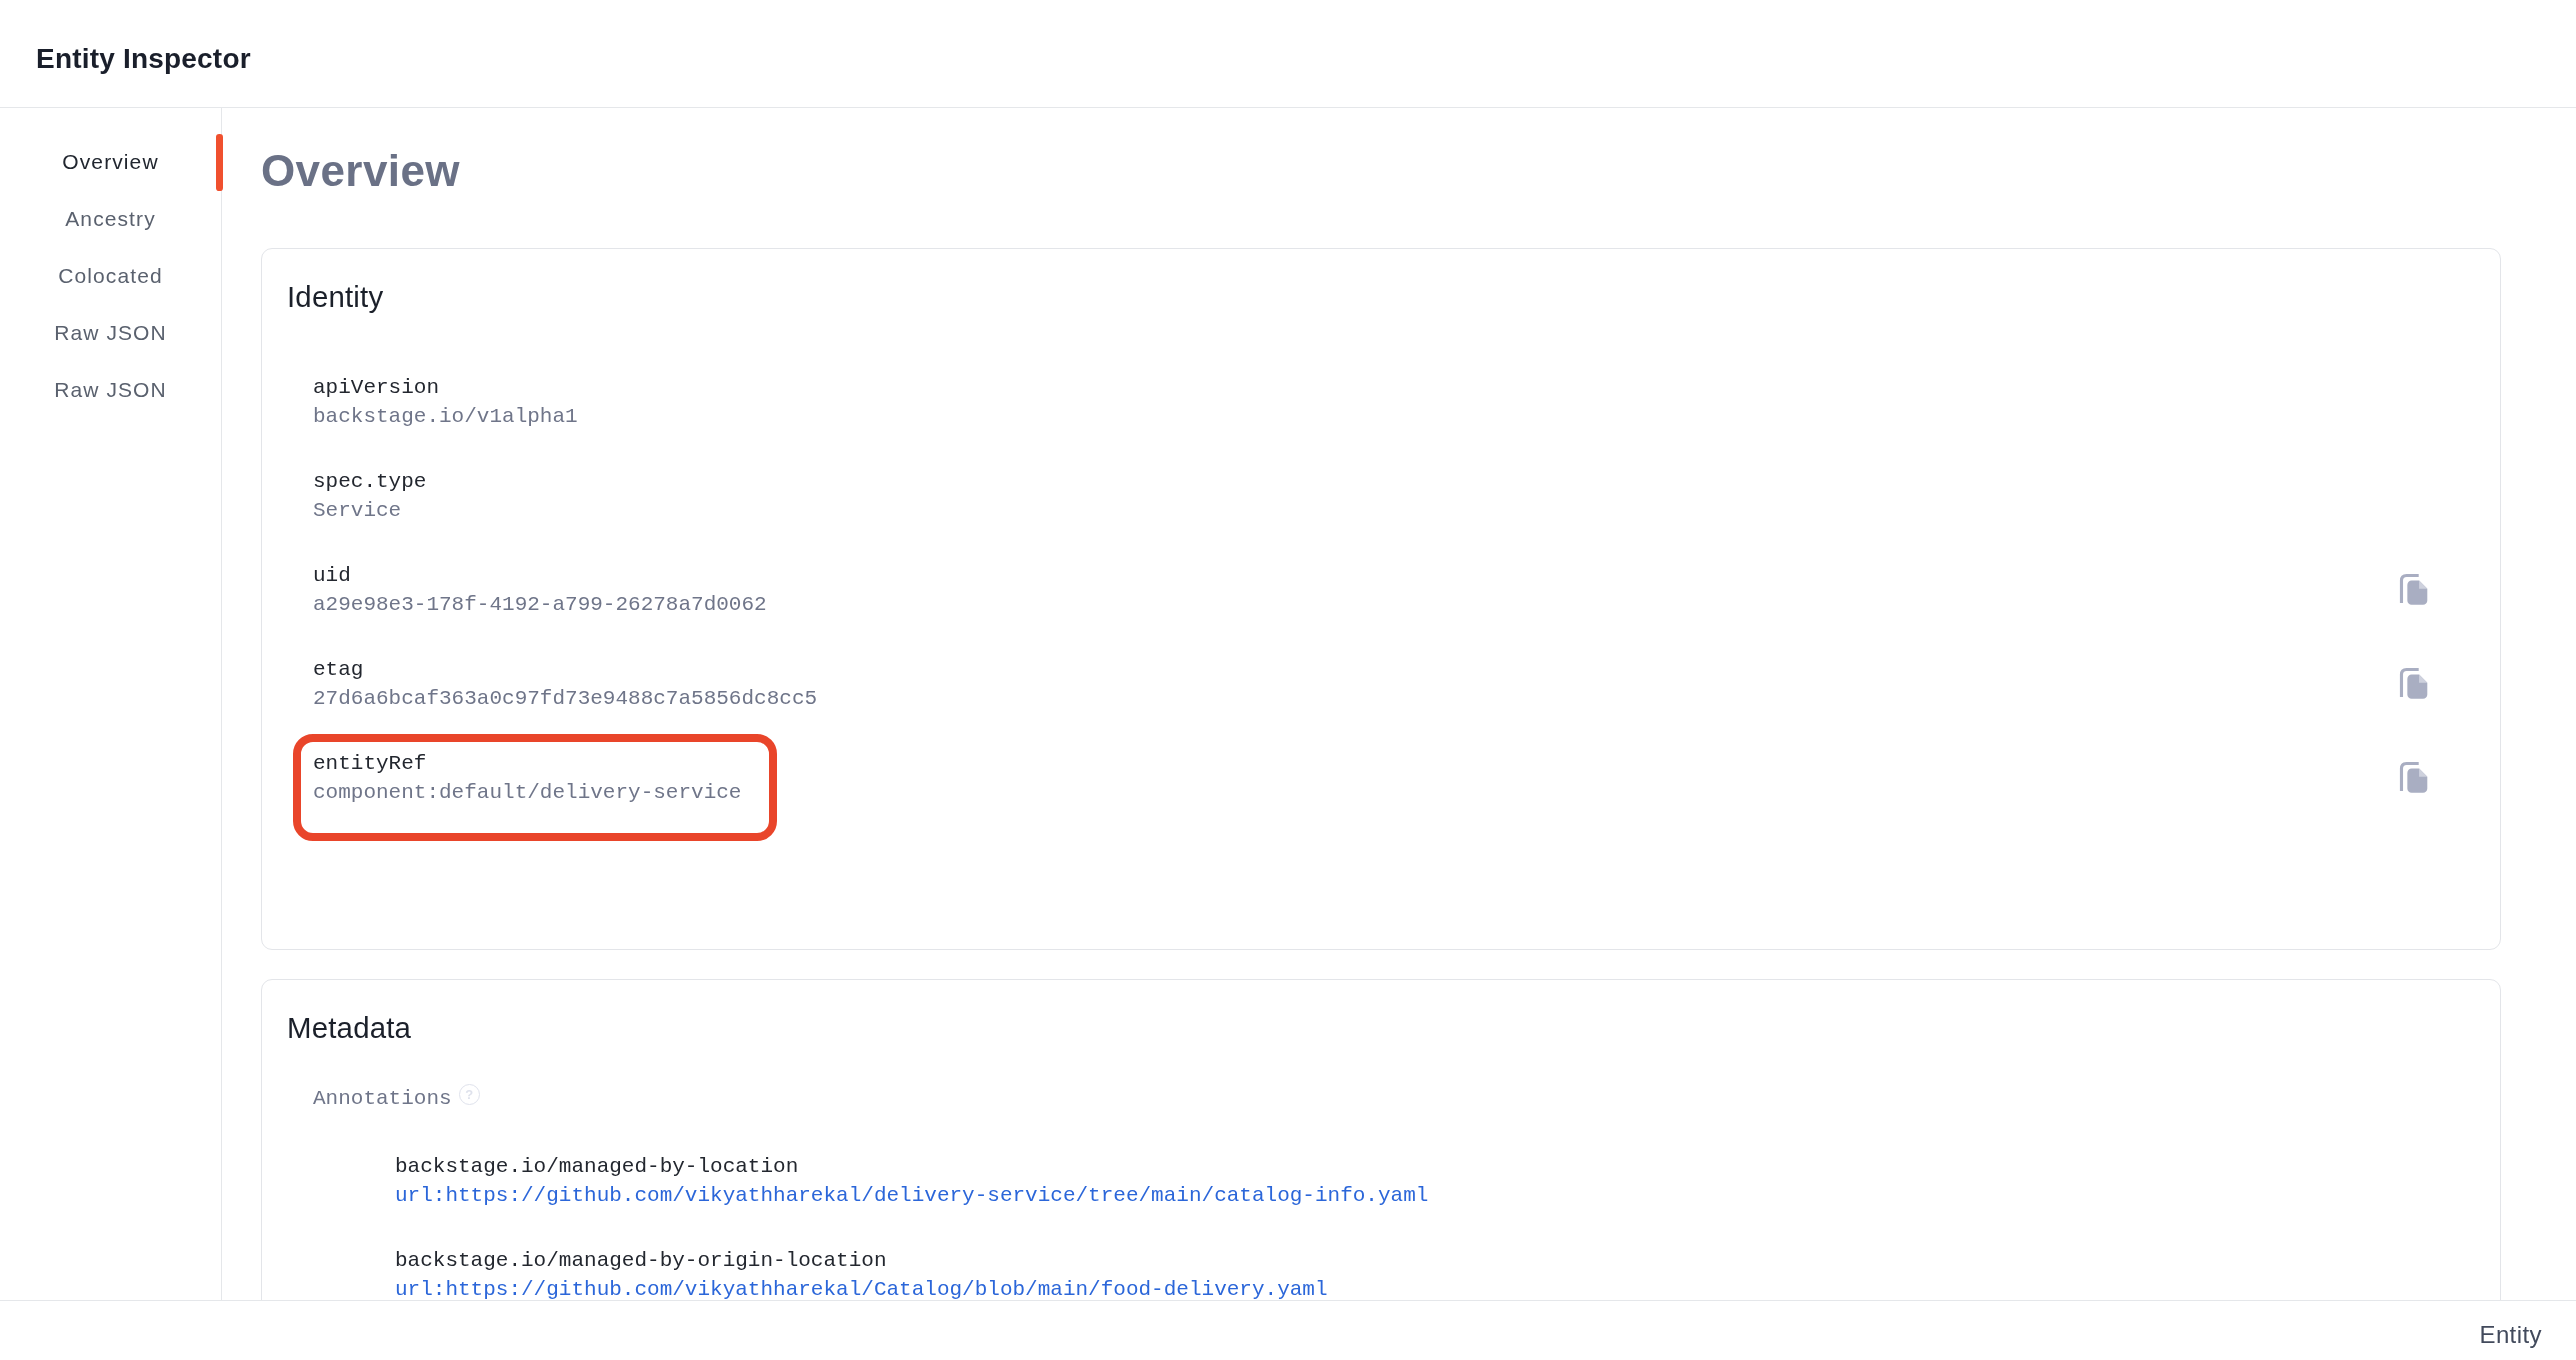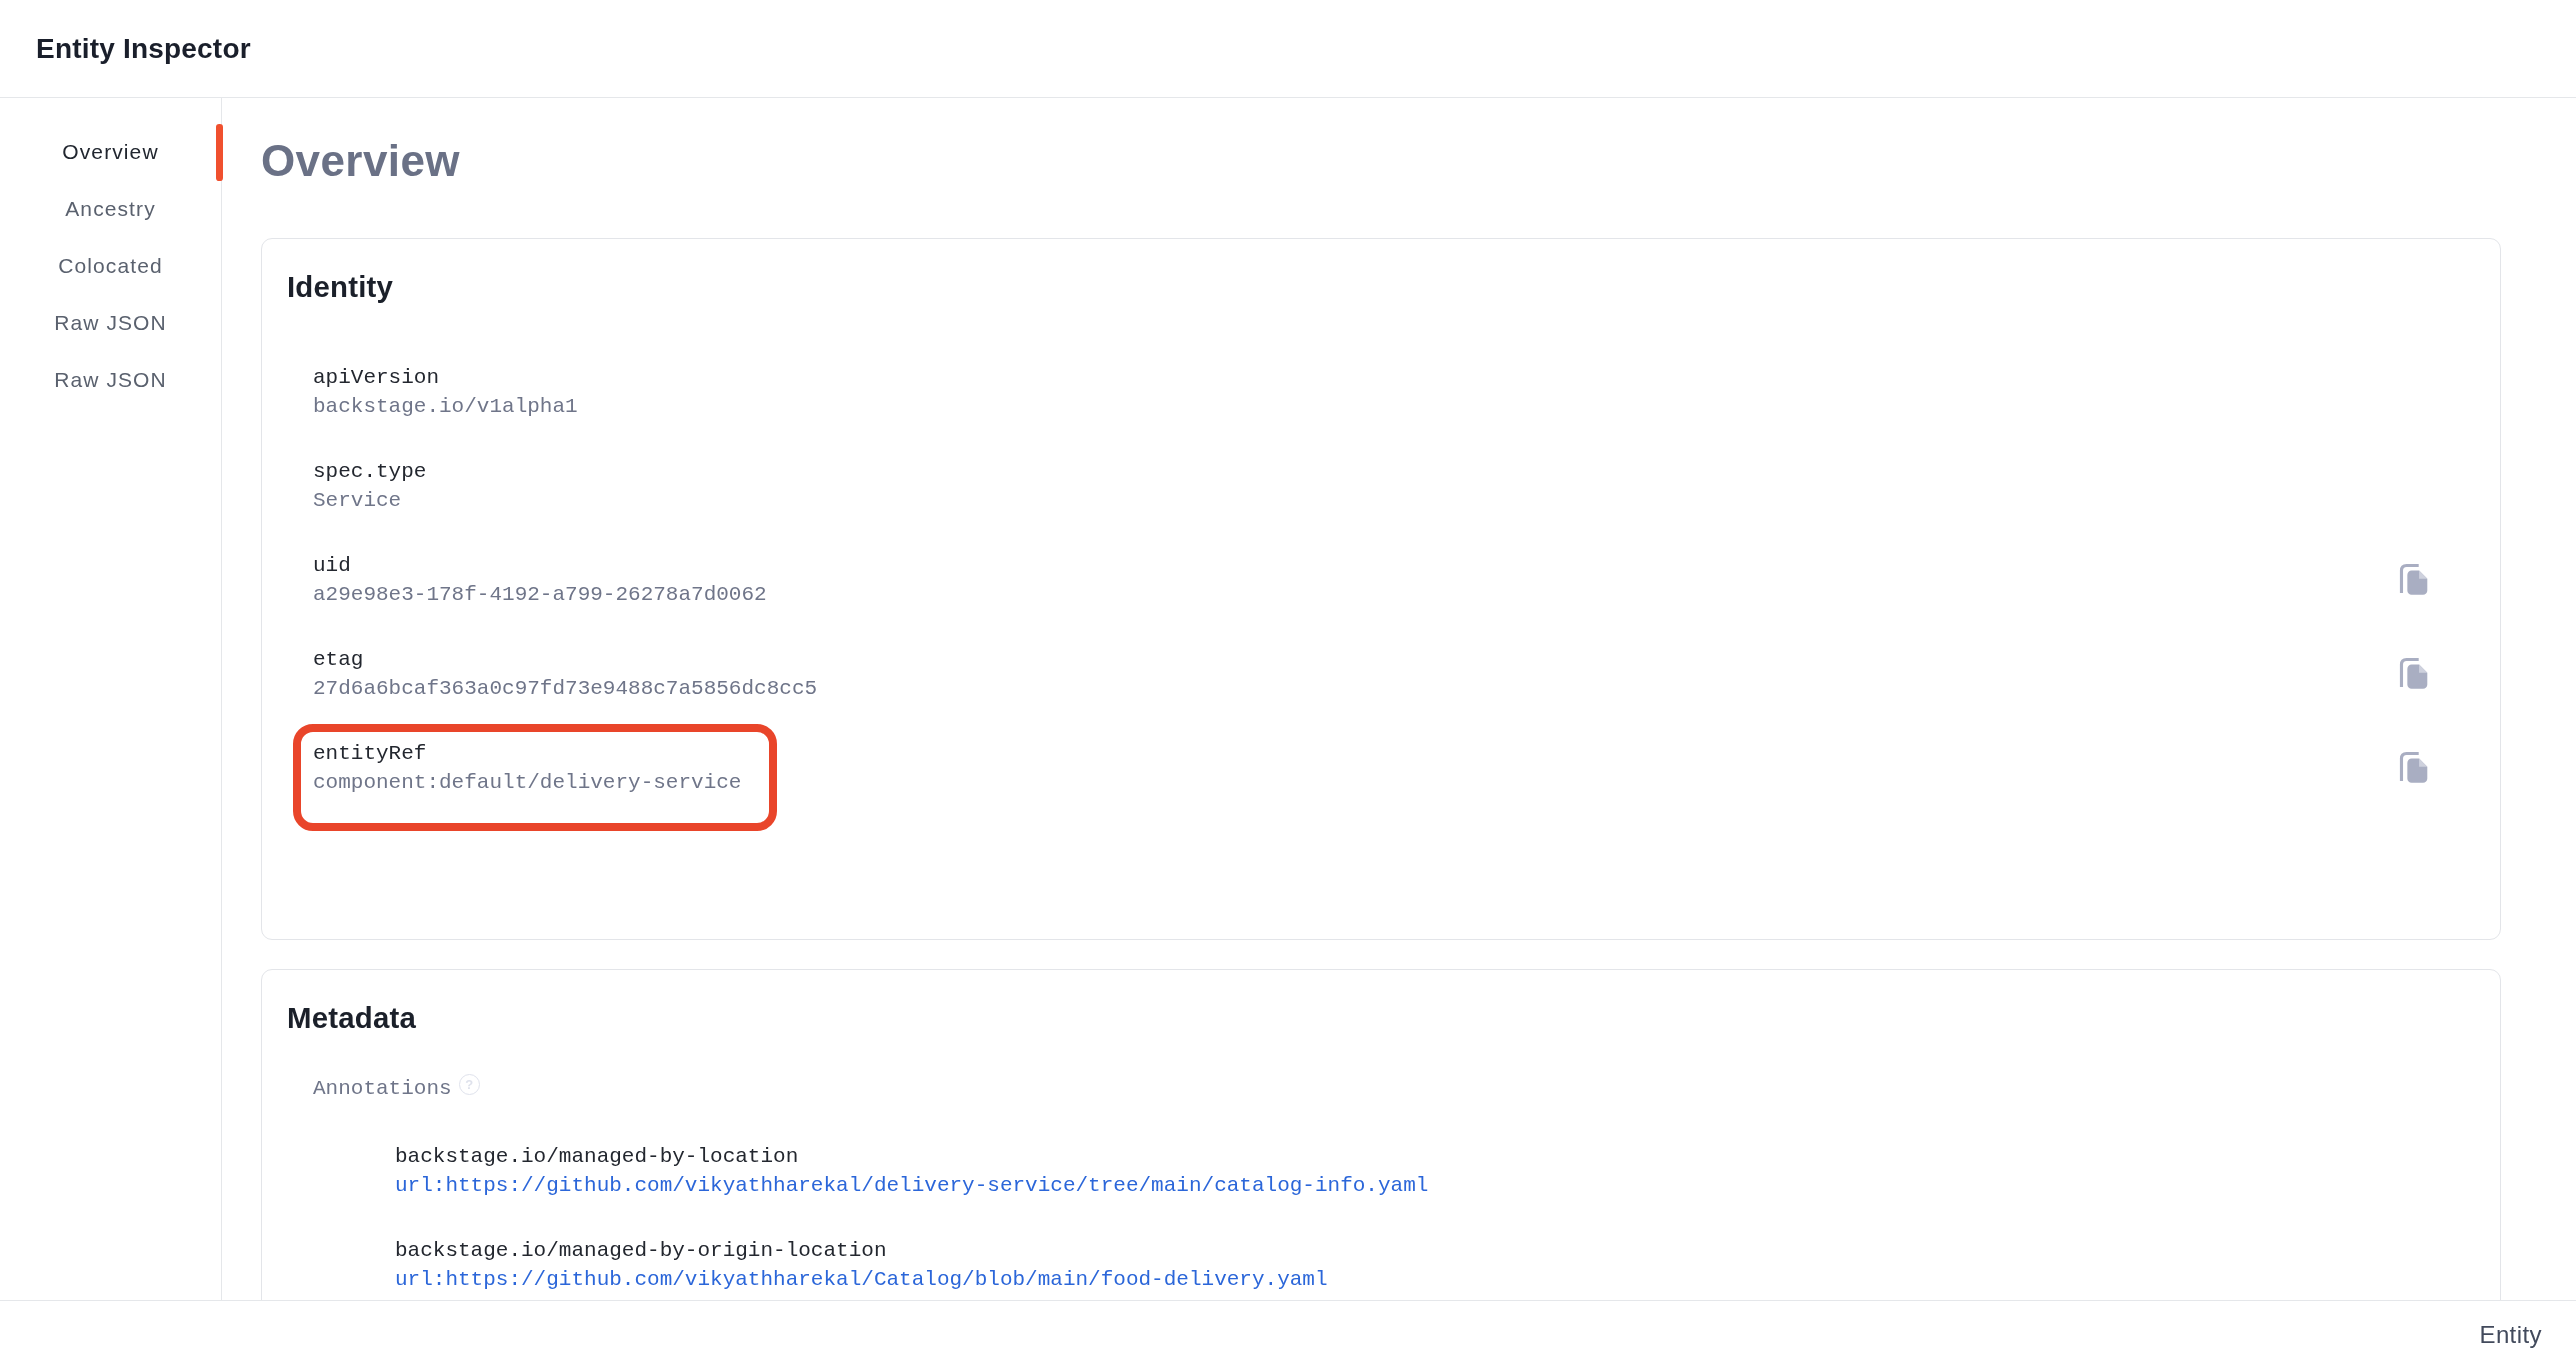--- a/index.html
+++ b/index.html
@@ -18,41 +18,41 @@
     --red:#e9452a;
     --close:#424a5c;
   }
   *{box-sizing:border-box;margin:0;padding:0;}
   html,body{width:2576px;height:1361px;overflow:hidden;background:#ffffff;
     font-family:"Liberation Sans",sans-serif;}
   .app{position:relative;width:2576px;height:1361px;background:#fff;display:flex;flex-direction:column;}
 
   
   .dialog-header{height:98px;flex:0 0 98px;border-bottom:1.5px solid var(--divider);
-    display:flex;align-items:center;padding-left:36px;background:#fff;}
+    display:flex;align-items:center;padding-left:36px;background:#fff;margin-top:10px;}
   .dialog-header h1{font-size:28px;font-weight:700;color:var(--text-dark);letter-spacing:0.2px;}
 
   
   .dialog-body{flex:1 1 auto;display:flex;overflow:hidden;background:#fff;}
 
   
   .sidebar{width:222px;flex:0 0 222px;border-right:1.5px solid var(--divider);padding-top:25.6px;}
   .tab{position:relative;height:57px;display:flex;align-items:center;justify-content:center;
     font-size:21px;font-weight:500;letter-spacing:1.1px;color:var(--sidebar-inactive);cursor:pointer;}
   .tab.active{color:#21262f;}
   .tab.active::after{content:"";position:absolute;right:-1.5px;top:0;bottom:0;width:6.2px;
     background:var(--accent);border-radius:3.1px;}
 
   
   .main{flex:1 1 auto;padding:32px 0 0 39px;overflow:hidden;}
   .page-title{font-size:44px;font-weight:700;color:var(--title-gray);line-height:62px;letter-spacing:0.4px;}
 
   .card{width:2240px;border:1.5px solid var(--card-border);border-radius:11px;background:#fff;
     padding:28px 29.4px 0 25px;}
-  .card h3{font-size:29.4px;font-weight:700;color:#1b202a;line-height:39px;letter-spacing:0.2px;}
+  .card h3{font-size:29.4px;font-weight:400;color:#1b202a;line-height:39px;letter-spacing:0.2px;}
   .card.identity{margin-top:46px;height:702px;}
   .card.metadata{margin-top:29.4px;height:542px;}
 
   .fields{margin-top:57px;padding-left:26px;}
   .field-row{position:relative;display:flex;justify-content:space-between;align-items:center;
     margin-bottom:36px;min-height:57px;}
   .field-text{display:flex;flex-direction:column;}
   .mono{font-family:Liberation Mono, monospace;font-size:21px;line-height:29px;}
   .field-label{color:var(--mono-label);}
   .field-value{color:var(--mono-value);}

